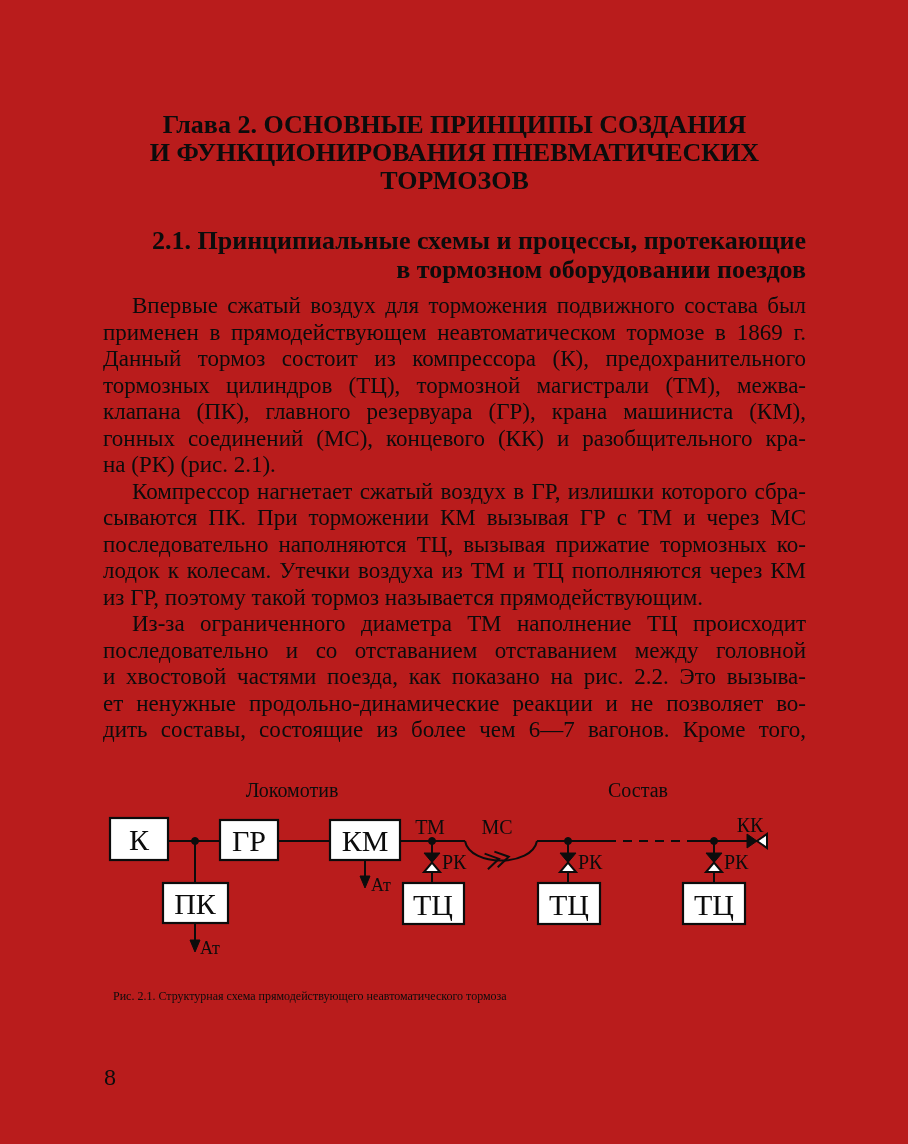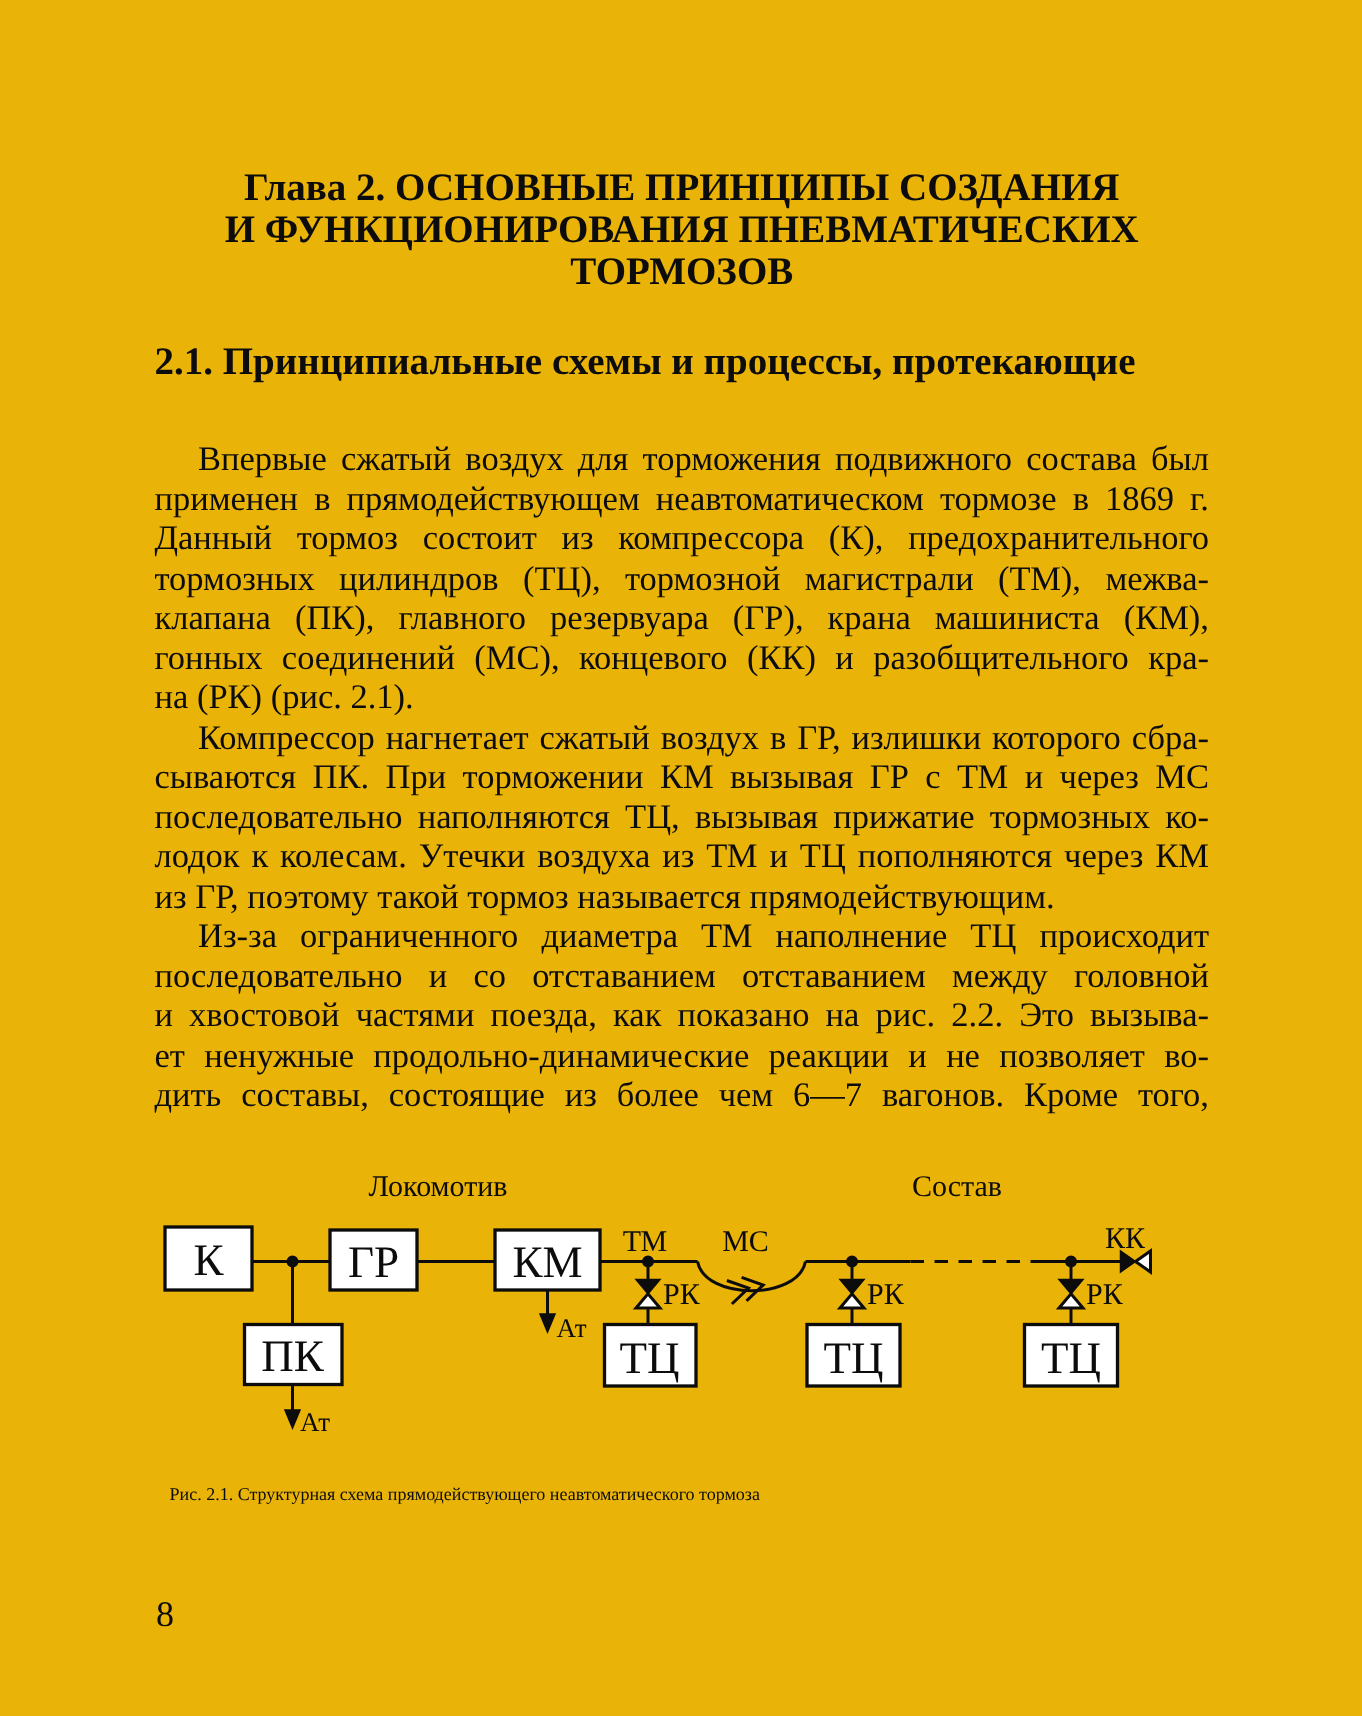--- a/index.html
+++ b/index.html
@@ -1,27 +1,27 @@
 <!DOCTYPE html>
 <html><head>
 <meta charset="utf-8">
 <style>
   html,body { margin:0; padding:0; background:#e8e8e8; }
   .page {
-    position:relative; width:908px; height:1144px; background:#eab308;
+    position:relative; width:908px; height:1144px; background:#b91c1c;
     font-family:"Liberation Serif", serif; color:#0c0c0c; overflow:hidden;
     margin:0 auto;
   }
   .chapter-title {
     position:absolute; top:111px; left:103px; width:703px;
     font-size:26px; line-height:28px; font-weight:bold; text-align:center;
   }
   .section-title {
     position:absolute; top:226px; left:103px; width:703px;
-    font-size:26px; line-height:29px; font-weight:bold; text-align:left;
+    font-size:26px; line-height:29px; font-weight:bold; text-align:right;
   }
   .body-text {
     position:absolute; top:293px; left:103px; width:703px;
     font-size:23px;
   }
   .bl {
     height:26.5px; line-height:26.5px; white-space:normal;
     text-align:justify; text-align-last:justify;
   }
   .bl.last { text-align-last:left; }
@@ -50,20 +50,21 @@
 <div class="page">
 
   <div class="chapter-title">
     <div>Глава 2. ОСНОВНЫЕ ПРИНЦИПЫ СОЗДАНИЯ</div>
     <div>И ФУНКЦИОНИРОВАНИЯ ПНЕВМАТИЧЕСКИХ</div>
     <div>ТОРМОЗОВ</div>
   </div>
 
   <div class="section-title">
     <div>2.1. Принципиальные схемы и процессы, протекающие</div>
+    <div>в тормозном оборудовании поездов</div>
   </div>
 
   <div class="body-text">
     <div class="bl ind">Впервые сжатый воздух для торможения подвижного состава был</div>
     <div class="bl">применен в прямодействующем неавтоматическом тормозе в 1869 г.</div>
     <div class="bl">Данный тормоз состоит из компрессора (К), предохранительного</div>
     <div class="bl">тормозных цилиндров (ТЦ), тормозной магистрали (ТМ), межва-</div>
     <div class="bl">клапана (ПК), главного резервуара (ГР), крана машиниста (КМ),</div>
     <div class="bl">гонных соединений (МС), концевого (КК) и разобщительного кра-</div>
     <div class="bl last">на (РК) (рис. 2.1).</div>

